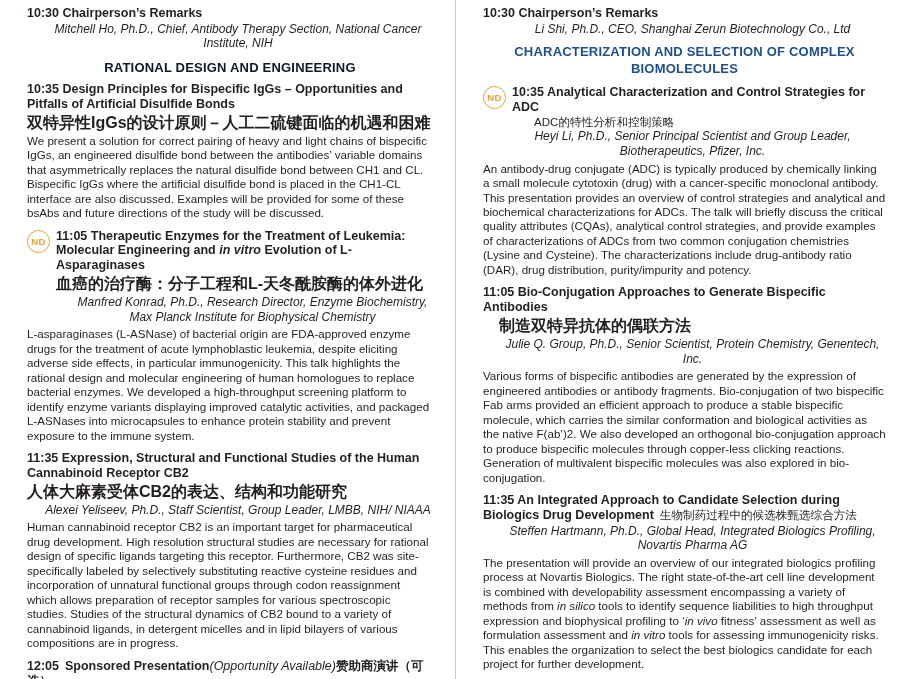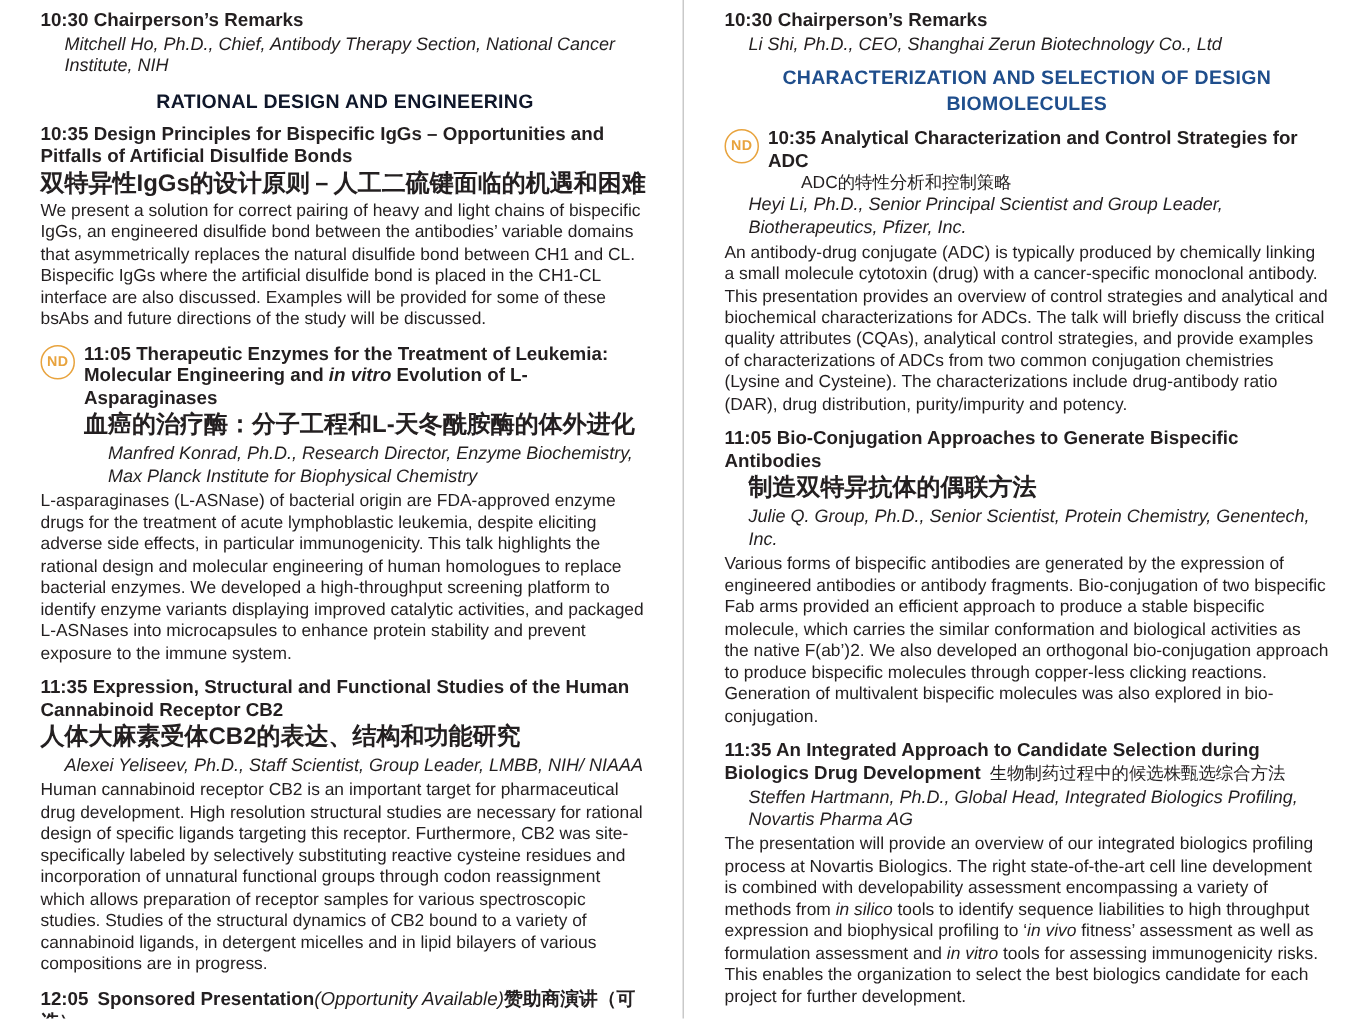--- a/index.html
+++ b/index.html
@@ -53,20 +53,21 @@
     margin: 0 0 2px 0;
   }
   .speaker {
     font-size: 12px;
     font-style: italic;
     line-height: 1.22;
     margin: 0 0 3px 0;
   }
   .speaker.indent {
     padding-left: 16px;
+    text-align: center;
   }
   .abstract {
     font-size: 11.6px;
     line-height: 1.25;
     text-align: left;
     margin: 0 0 8px 0;
   }
   .abstract .ital { font-style: italic; }
   .section-head {
     text-align: center;
@@ -173,21 +174,21 @@
 
   </div>
 
   <div class="col col-right">
 
     <div class="blk">
       <div class="time-title">10:30 Chairperson’s Remarks</div>
       <div class="speaker indent">Li Shi, Ph.D., CEO, Shanghai Zerun Biotechnology Co., Ltd</div>
     </div>
 
-    <div class="section-head blue">CHARACTERIZATION AND SELECTION OF DESIGN BIOMOLECULES</div>
+    <div class="section-head blue">CHARACTERIZATION AND SELECTION OF COMPLEX BIOMOLECULES</div>
 
     <div class="nd-row">
       <div class="nd-badge blue">ND</div>
       <div class="nd-body">
         <div class="time-title">10:35 Analytical Characterization and Control Strategies for ADC</div>
         <div class="title-inline-sub">ADC的特性分析和控制策略</div>
       </div>
     </div>
     <div class="speaker indent">Heyi Li, Ph.D., Senior Principal Scientist and Group Leader, Biotherapeutics, Pfizer, Inc.</div>
     <div class="abstract">An antibody-drug conjugate (ADC) is typically produced by chemically linking a small molecule cytotoxin (drug) with a cancer-specific monoclonal antibody. This presentation provides an overview of control strategies and analytical and biochemical characterizations for ADCs. The talk will briefly discuss the critical quality attributes (CQAs), analytical control strategies, and provide examples of characterizations of ADCs from two common conjugation chemistries (Lysine and Cysteine). The characterizations include drug-antibody ratio (DAR), drug distribution, purity/impurity and potency.</div>

